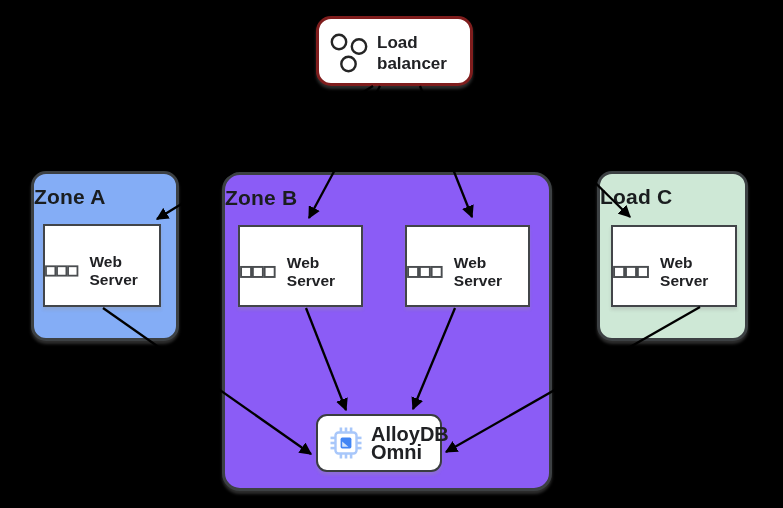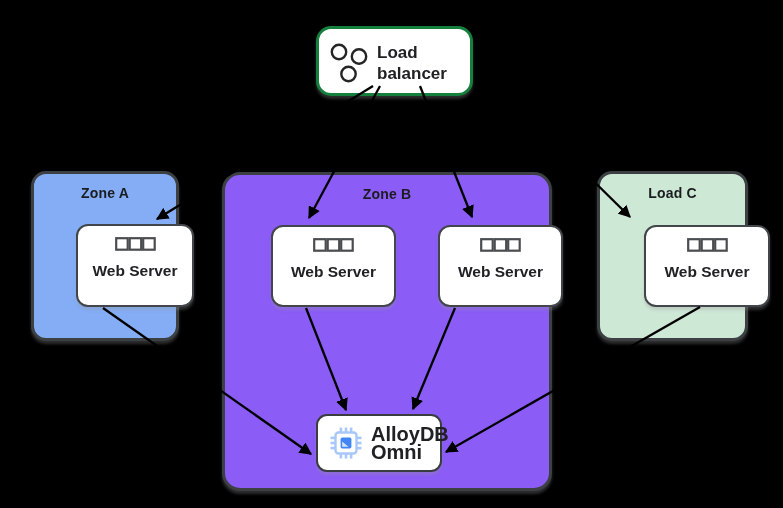--- a/index.html
+++ b/index.html
@@ -8,41 +8,41 @@
     font-family:"Liberation Sans", sans-serif; overflow:hidden;
   }
   .zone {
     position:absolute; border:3px solid #3C4043; border-radius:15px;
     box-shadow:0 3px 3px rgba(150,150,150,0.30); box-sizing:border-box;
   }
   .zone-a { left:31px; top:171px; width:148px; height:170px; background:#84ADF6; }
   .zone-b { left:222px; top:172px; width:330px; height:319px; background:#8b5cf6; border-radius:18px; }
   .zone-c { left:597px; top:171px; width:151px; height:170px; background:#CEE8D6; }
   .zone-title {
-    margin-top:11px; text-align:center; font-weight:bold; font-size:14px;
+    margin-top:11px; font-weight:bold; font-size:21px;
     color:#1a1d1f; letter-spacing:0.2px;
   }
   .node {
     position:absolute; background:#FFFFFF; box-sizing:border-box;
     box-shadow:0 3px 3px rgba(150,150,150,0.30);
   }
   .lb {
-    left:316px; top:26px; width:157px; height:70px;
-    border:3px solid #15803d; border-radius:15px;
+    left:316px; top:16px; width:157px; height:70px;
+    border:3px solid #7f1d1d; border-radius:15px;
     display:flex; align-items:center;
   }
   .lb-icon { position:absolute; left:8px; top:7px; }
   .lb-label {
     position:absolute; left:58px; top:13px; width:92px;
     font-weight:bold; font-size:17px; line-height:21px; color:#202124;
   }
   .server {
-    border:2.5px solid #424549; border-radius:12px;
-    display:flex; flex-direction:column; align-items:center;
-    padding-top:11px; gap:11px;margin-left:33px;
+    border:2.5px solid #424549; border-radius:0;
+    display:flex; flex-direction:row; align-items:center;
+    padding-top:11px; gap:11px;
   }
   .ws-a  { left:43px;  top:224px; width:118px; height:83px; }
   .ws-b1 { left:238px; top:225px; width:125px; height:82px; }
   .ws-b2 { left:405px; top:225px; width:125px; height:82px; }
   .ws-c  { left:611px; top:225px; width:126px; height:82px; }
   .server-label { font-weight:bold; font-size:15.5px; color:#202124; }
   .alloydb {
     left:316px; top:414px; width:126px; height:58px;
     border:2.5px solid #3a3d40; border-radius:11px;
     display:flex; align-items:center; gap:9px; padding-left:12px;

